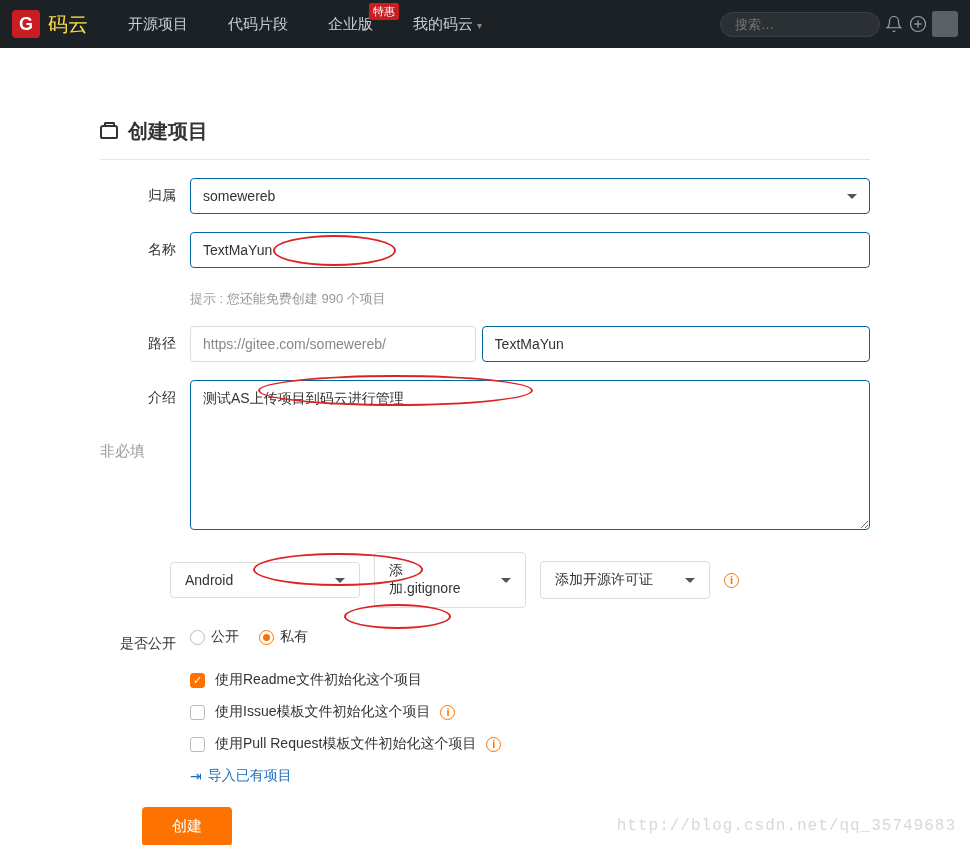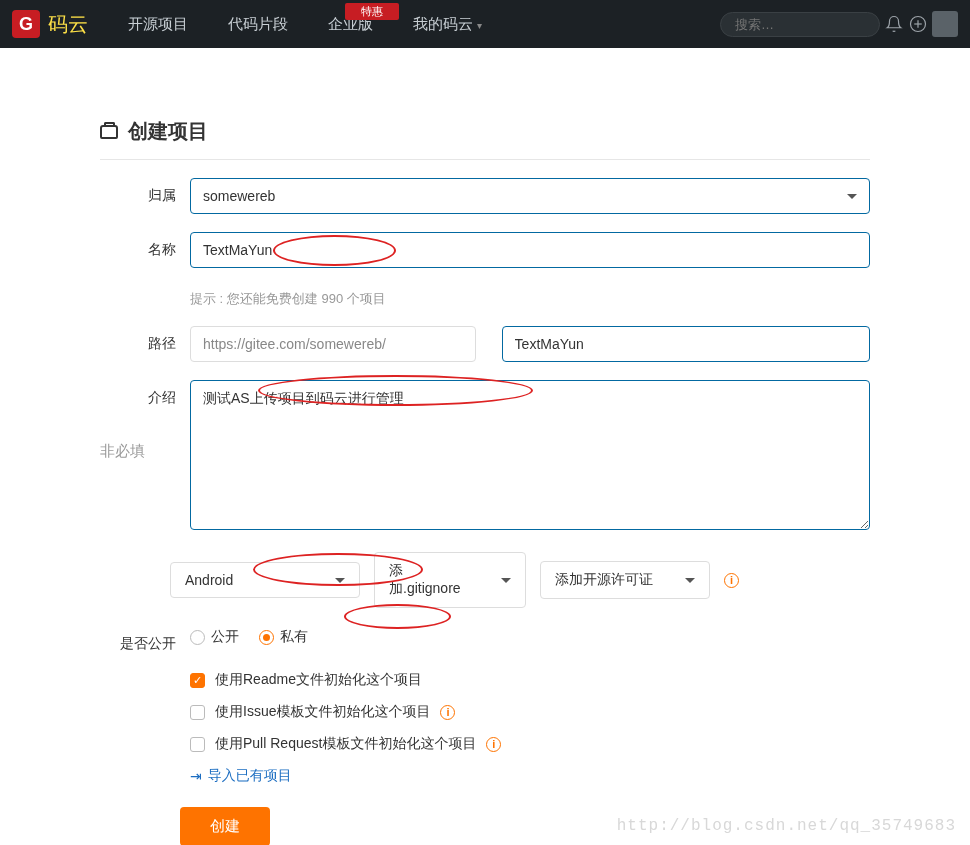--- a/index.html
+++ b/index.html
@@ -53,21 +53,21 @@
       position: relative;
     }
     .nav-item.has-badge { position: relative; }
     .badge {
       position: absolute;
       top: -12px;
       right: -6px;
       background: #c71d23;
       color: #fff;
       font-size: 11px;
-      padding: 1px 16px;
+      padding: 1px 4px;
       border-radius: 2px;
     }
     .nav-dropdown::after {
       content: '▾';
       margin-left: 4px;
       font-size: 10px;
       color: #888;
     }
     .header-right {
       margin-left: auto;
@@ -184,21 +184,21 @@
     }
     
     .hint {
       font-size: 13px;
       color: #999;
       margin-top: 22px;
     }
     
     .path-row {
       display: flex;
-      gap: 26px;
+      gap: 6px;
     }
     .path-prefix {
       flex: 0 0 42%;
       border: 1px solid #ddd;
       border-radius: 4px;
       padding: 9px 12px;
       font-size: 14px;
       color: #888;
       background: #fff;
     }
@@ -307,21 +307,21 @@
       gap: 6px;
       cursor: pointer;
       margin-bottom: 22px;
     }
     .import-icon {
       display: inline-block;
       font-size: 14px;
     }
     
     .submit-btn {
-      margin-left: 80px;
+      margin-left: 42px;
       background: #fe7300;
       color: #fff;
       border: none;
       padding: 10px 30px;
       font-size: 15px;
       border-radius: 4px;
       cursor: pointer;
       font-family: Liberation Serif, serif;
     }
     

